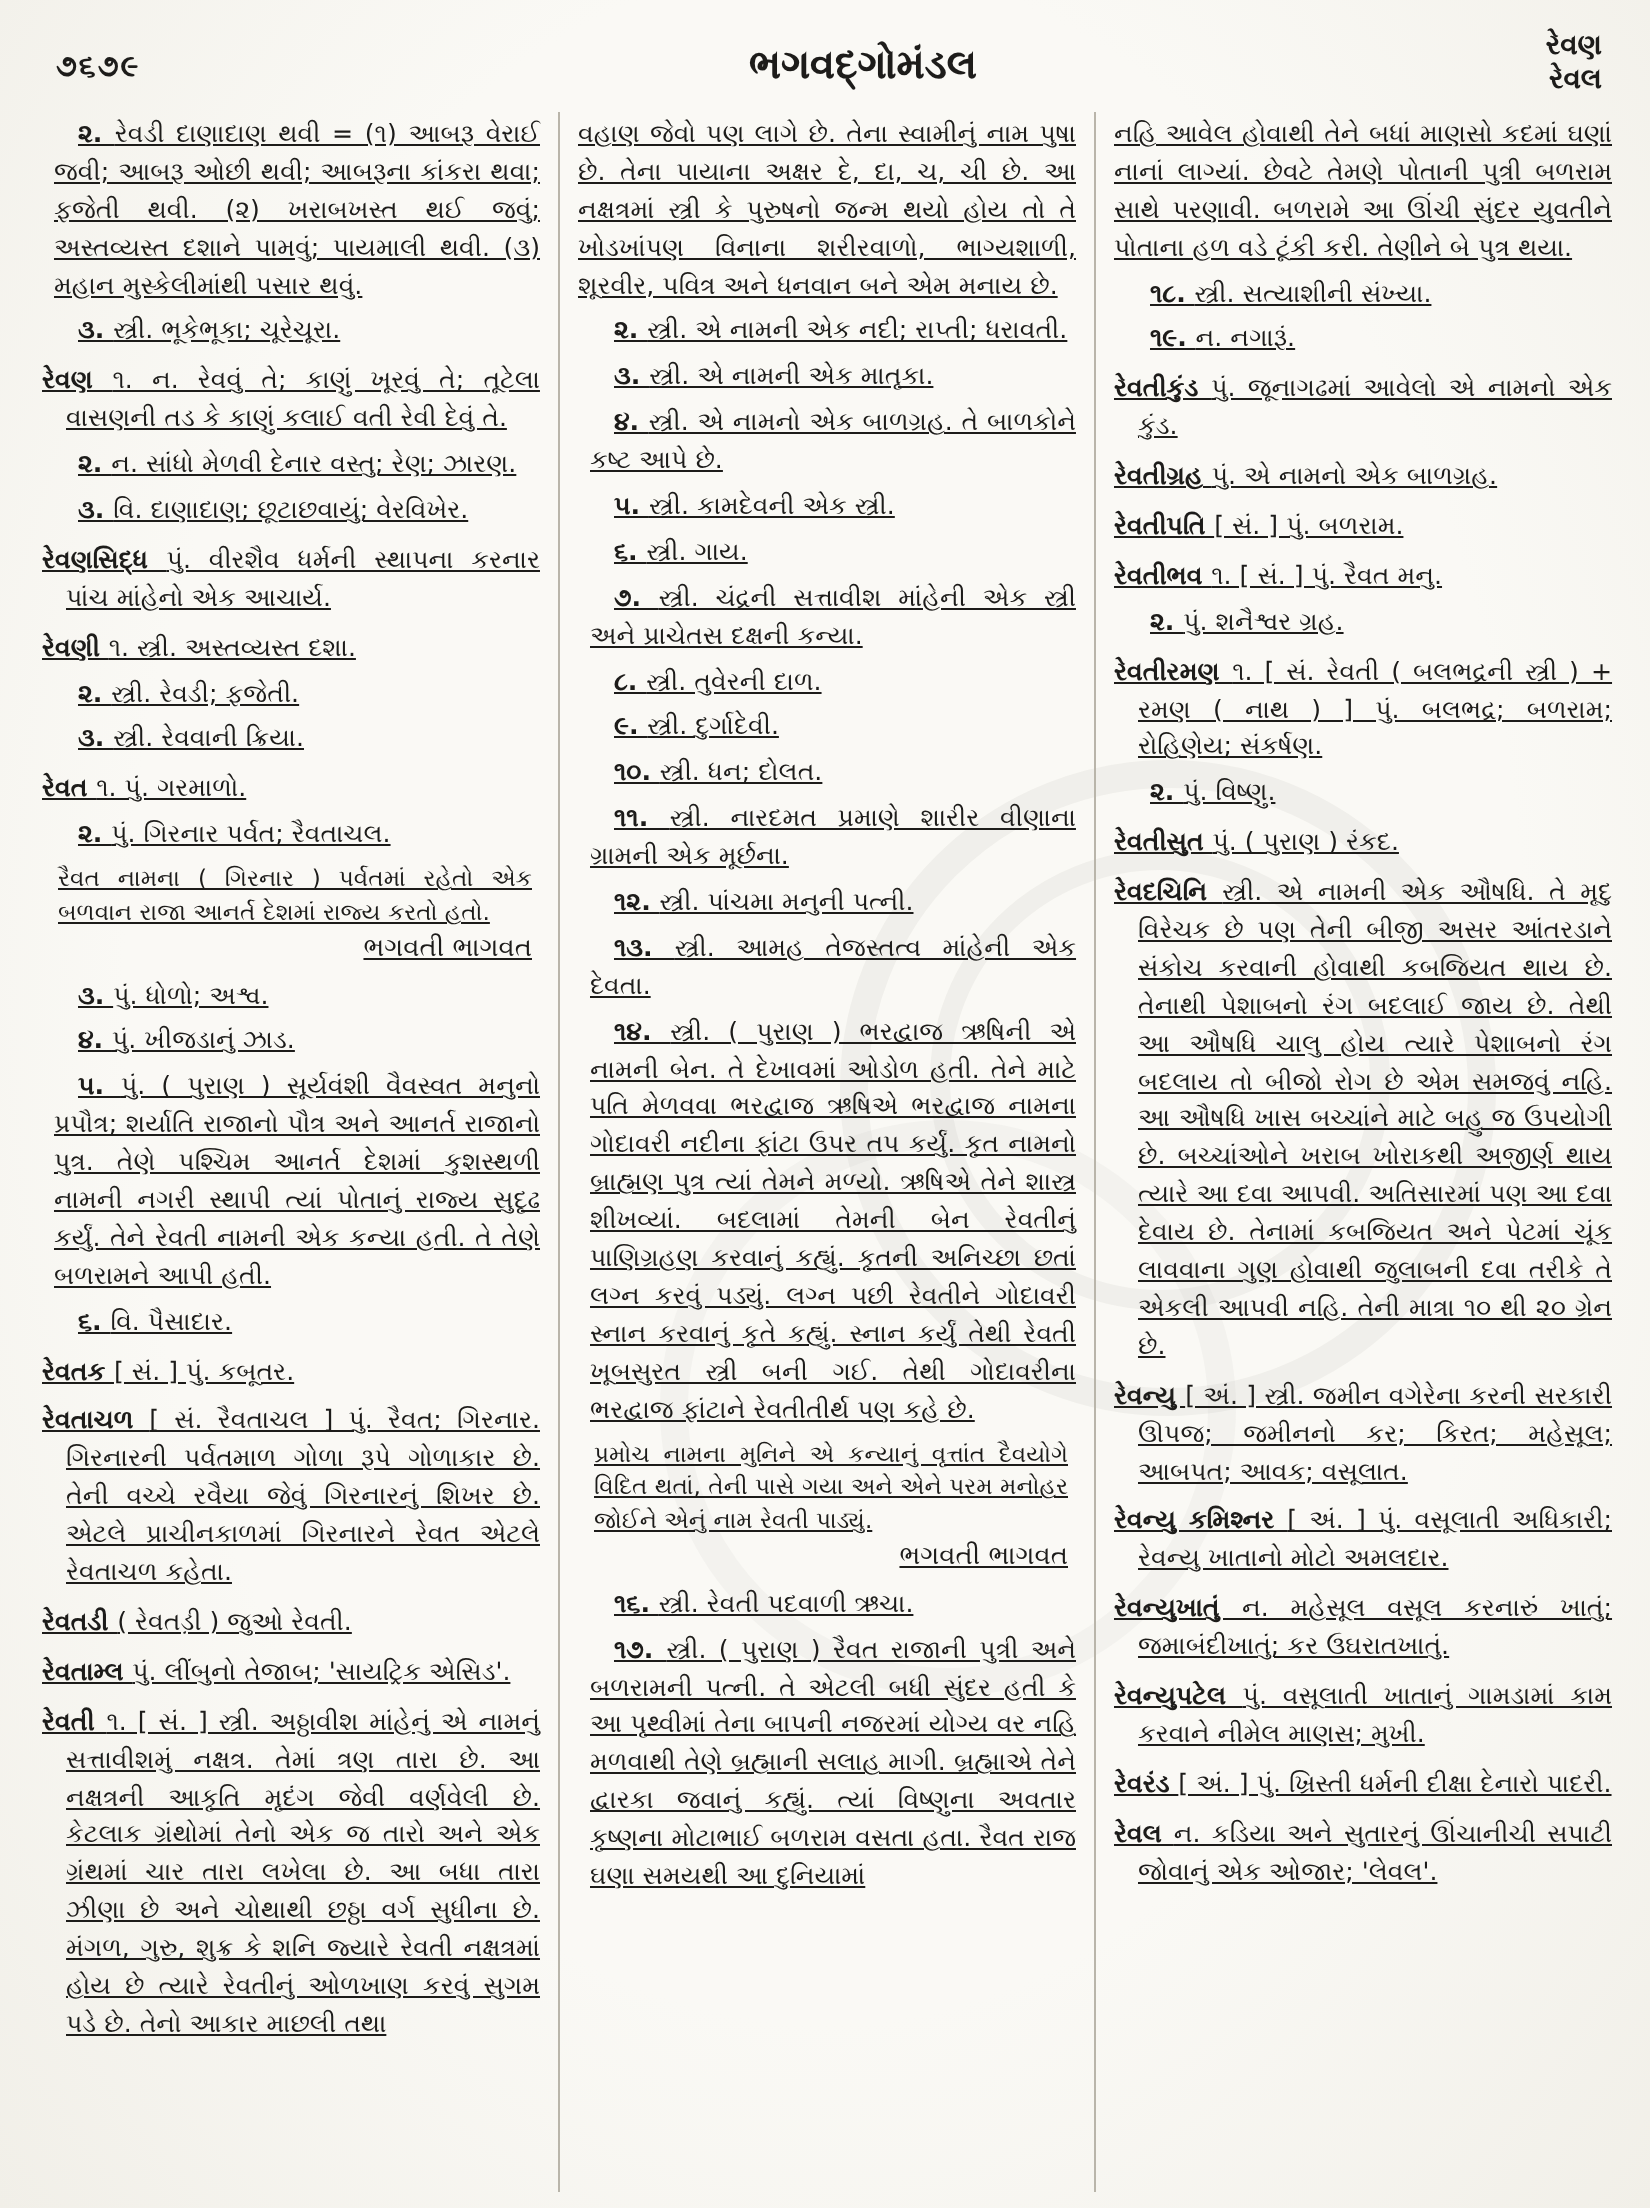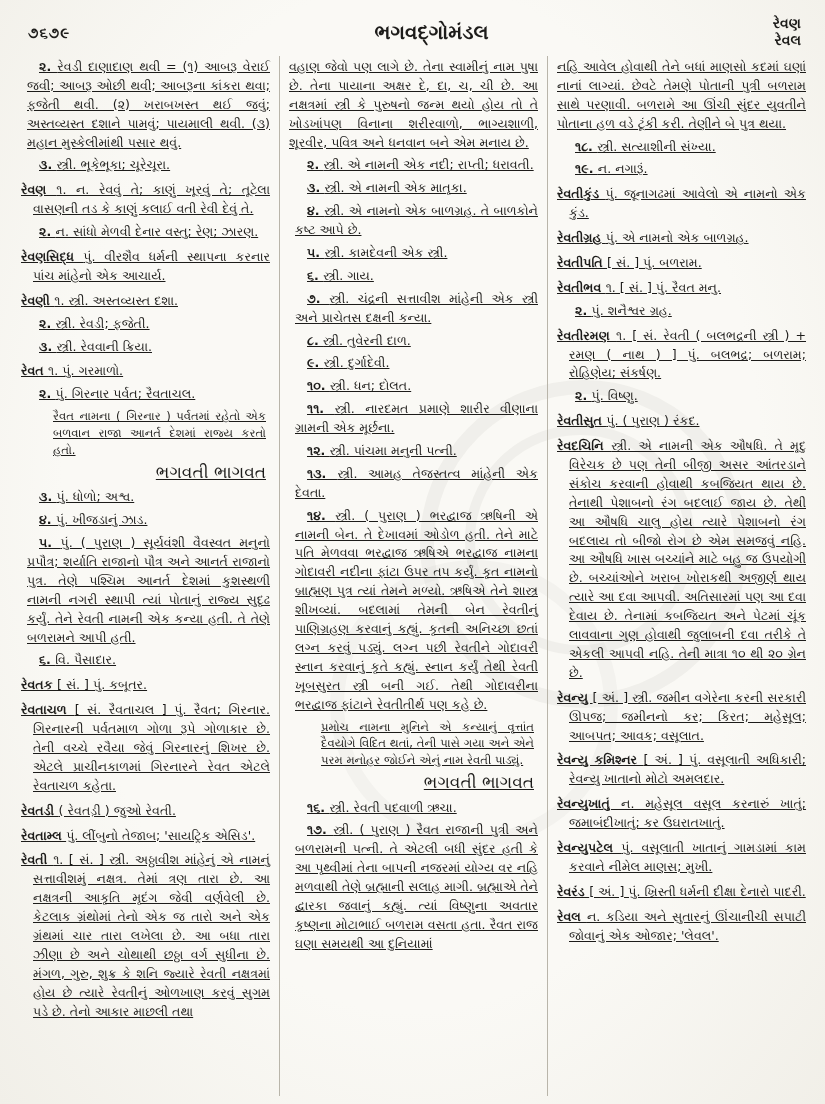--- a/index.html
+++ b/index.html
@@ -45,27 +45,27 @@
     text-align:justify;
     overflow:hidden;
   }
   .col-1,.col-2{border-right:1px solid #b9b5aa;}
 
   .para{margin:0 0 4px 0;text-decoration:underline;}
   .para.entry{padding-left:12px;text-indent:-12px;margin-top:6px;}
   .para.sense{padding-left:6px;text-indent:12px;}
   .para.cont{text-indent:0;}
   .para.quote{
-    margin:2px 4px 4px 32px;
+    margin:2px 4px 4px 8px;
     font-size:11.6px;line-height:1.45;
     text-indent:0;
   }
   .head{font-weight:bold;}
   .num{font-weight:bold;}
-  .attr{text-align:right;font-size:17px;margin-top:1px;}
+  .attr{text-align:right;font-size:13px;margin-top:1px;}
 </style>
 </head>
 <body>
 
 <div class="page">
   <div class="watermark wm1"></div>
   <div class="watermark wm2"></div>
   <div class="watermark wm3"></div>
 
   <div class="header">
@@ -76,20 +76,21 @@
       <span>રેવલ</span>
     </span>
   </div>
 
   <div class="columns">
     <div class="col col-1">
         <div class="para sense"><span class="num">૨. </span><span>રેવડી દાણાદાણ થવી = (૧) આબરૂ વેરાઈ જવી; આબરૂ ઓછી થવી; આબરૂના કાંકરા થવા; ફજેતી થવી. (૨) ખરાબખસ્ત થઈ જવું; અસ્તવ્યસ્ત દશાને પામવું; પાયમાલી થવી. (૩) મહાન મુસ્કેલીમાંથી પસાર થવું.</span></div>
         <div class="para sense"><span class="num">૩. </span><span>સ્ત્રી. ભૂકેભૂકા; ચૂરેચૂરા.</span></div>
         <div class="para entry"><span class="head">રેવણ </span><span>૧. ન. રેવવું તે; કાણું ખૂરવું તે; તૂટેલા વાસણની તડ કે કાણું કલાઈ વતી રેવી દેવું તે.</span></div>
         <div class="para sense"><span class="num">૨. </span><span>ન. સાંધો મેળવી દેનાર વસ્તુ; રેણ; ઝારણ.</span></div>
+        <div class="para sense"><span class="num">૩. </span><span>વિ. દાણાદાણ; છૂટાછવાયું; વેરવિખેર.</span></div>
         <div class="para entry"><span class="head">રેવણસિદ્ધ </span><span>પું. વીરશૈવ ધર્મની સ્થાપના કરનાર પાંચ માંહેનો એક આચાર્ય.</span></div>
         <div class="para entry"><span class="head">રેવણી </span><span>૧. સ્ત્રી. અસ્તવ્યસ્ત દશા.</span></div>
         <div class="para sense"><span class="num">૨. </span><span>સ્ત્રી. રેવડી; ફજેતી.</span></div>
         <div class="para sense"><span class="num">૩. </span><span>સ્ત્રી. રેવવાની ક્રિયા.</span></div>
         <div class="para entry"><span class="head">રેવત </span><span>૧. પું. ગરમાળો.</span></div>
         <div class="para sense"><span class="num">૨. </span><span>પું. ગિરનાર પર્વત; રૈવતાચલ.</span></div>
         <div class="para quote"><span>રૈવત નામના ( ગિરનાર ) પર્વતમાં રહેતો એક બળવાન રાજા આનર્ત દેશમાં રાજ્ય કરતો હતો.</span><div class="attr">ભગવતી ભાગવત</div></div>
         <div class="para sense"><span class="num">૩. </span><span>પું. ધોળો; અશ્વ.</span></div>
         <div class="para sense"><span class="num">૪. </span><span>પું. ખીજડાનું ઝાડ.</span></div>
         <div class="para sense"><span class="num">૫. </span><span>પું. ( પુરાણ ) સૂર્યવંશી વૈવસ્વત મનુનો પ્રપૌત્ર; શર્યાતિ રાજાનો પૌત્ર અને આનર્ત રાજાનો પુત્ર. તેણે પશ્ચિમ આનર્ત દેશમાં કુશસ્થળી નામની નગરી સ્થાપી ત્યાં પોતાનું રાજ્ય સુદૃઢ કર્યું. તેને રેવતી નામની એક કન્યા હતી. તે તેણે બળરામને આપી હતી.</span></div>

